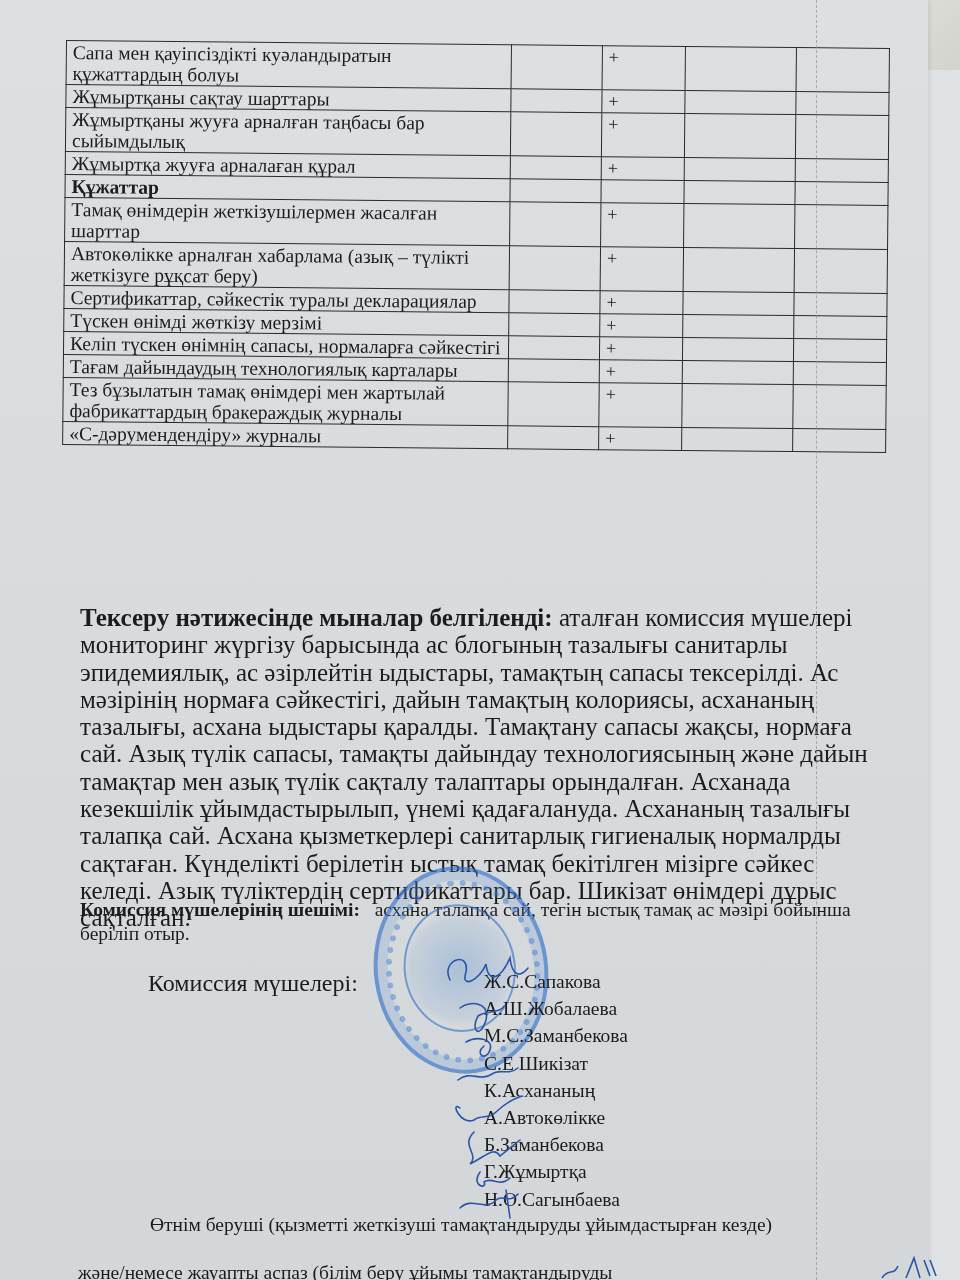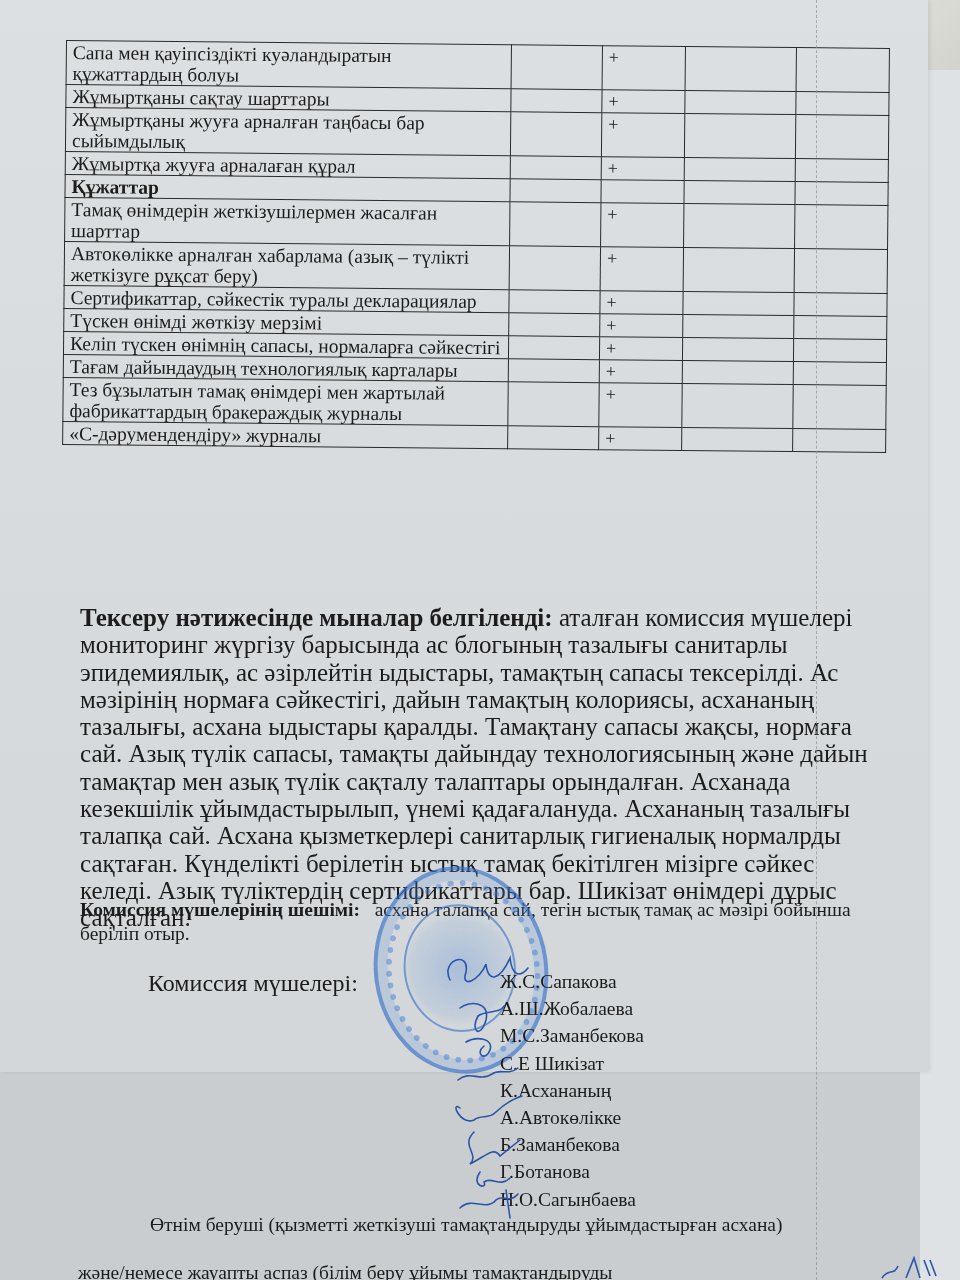--- a/index.html
+++ b/index.html
@@ -12,21 +12,21 @@
   }
   .backdrop-top {
     position: absolute; top: 0; right: 0; width: 120px; height: 80px;
     background: linear-gradient(135deg, #e4e4e0 0%, #d2d2cc 100%);
   }
   .page-under {
     position: absolute; top: 70px; right: 0; width: 40px; height: 1210px;
     background: #dfe2e4;
   }
   .page {
-    position: absolute; left: 0; top: 0; width: 928px; height: 1072px;
+    position: absolute; left: 0; top: 0; width: 928px; height: 1280px;
     background: linear-gradient(180deg, #dde0e2 0%, #d8dcde 40%, #d3d7d9 100%);
     box-shadow: 2px 0 4px rgba(0,0,0,0.08);
   }
   .fold-line {
     position: absolute; left: 816px; top: 0; width: 0; height: 1280px;
     border-left: 1px dashed #8f9395;
     opacity: 0.7;
   }
   table.checklist {
     position: absolute; left: 66px; top: 40px; width: 824px;
@@ -52,21 +52,21 @@
   .text-block b { font-weight: bold; }
   .decision {
     position: absolute; left: 80px; top: 898px; width: 780px;
     font-size: 19.5px; line-height: 24px;
   }
   .members-label {
     position: absolute; left: 148px; top: 970px;
     font-size: 24px;
   }
   .members-list {
-    position: absolute; left: 500px; top: 968px;
+    position: absolute; left: 484px; top: 968px;
     font-size: 19.5px; line-height: 27.2px;
   }
   .members-list div { white-space: nowrap; }
   .stamp {
     position: absolute; left: 374px; top: 866px; width: 166px; height: 200px;
     border-radius: 50%;
     border: 4px solid rgba(50,110,200,0.75);
     box-shadow: inset 0 0 0 10px rgba(90,145,220,0.25), inset 0 0 0 24px rgba(60,120,210,0.0);
     transform: rotate(-8deg);
     opacity: 0.85;
@@ -211,38 +211,38 @@
   </div>
 
   <div class="members-list">
     <div>Ж.С.Сапакова</div>
     <div>А.Ш.Жобалаева</div>
     <div>М.С.Заманбекова</div>
     <div>С.Е Шикізат</div>
     <div>К.Асхананың</div>
     <div>А.Автокөлікке</div>
     <div>Б.Заманбекова</div>
-    <div>Г.Ботанова</div>
+    <div>Г.Жұмыртқа</div>
     <div>Н.О.Сагынбаева</div>
   </div>
 
   <svg class="signatures" width="110" height="270" viewBox="0 0 110 270">
     <g fill="none" stroke="#2a55a8" stroke-width="1.6" stroke-linecap="round">
       <path d="M20 30 C 10 10, 40 0, 36 22 C 30 40, 50 30, 56 14 C 58 34, 70 30, 80 8 C 82 26, 90 28, 98 18"></path>
       <path d="M30 58 C 40 50, 60 52, 56 70 C 50 90, 40 80, 48 66 C 56 60, 70 64, 74 56"></path>
       <path d="M36 92 C 46 86, 64 88, 60 100 C 56 112, 44 104, 54 96"></path>
       <path d="M28 130 C 40 120, 50 132, 62 124 C 70 118, 78 126, 88 118"></path>
       <path d="M30 158 C 20 150, 30 176, 44 170 C 52 164, 58 170, 66 162 C 72 156, 80 150, 92 146"></path>
       <path d="M44 182 C 30 196, 50 204, 40 214 C 56 206, 64 196, 70 206 L 90 190"></path>
       <path d="M50 222 C 40 236, 58 240, 54 232 C 62 226, 70 238, 80 228"></path>
       <path d="M30 258 C 42 246, 56 262, 66 250 C 72 244, 80 254, 88 244 M 76 240 L 80 268"></path>
     </g>
   </svg>
 
-  <div class="footer-1">Өтнім беруші (қызметті жеткізуші тамақтандыруды ұйымдастырған асхана)</div>
+  <div class="footer-1">Өтнім беруші (қызметті жеткізуші тамақтандыруды ұйымдастырған кезде)</div>
   <div class="footer-2">және/немесе жауапты аспаз (білім беру ұйымы тамақтандыруды</div>
 
   <svg class="corner-scribble" width="60" height="30" viewBox="0 0 60 30">
     <path d="M2 28 C 8 18, 14 26, 18 16 M 26 28 L 34 8 L 40 28 M 44 10 L 50 26 M 50 10 L 56 26" fill="none" stroke="#2a55a8" stroke-width="1.6"></path>
   </svg>
 
 </div>
 
 <div class="fold-line"></div>
 

